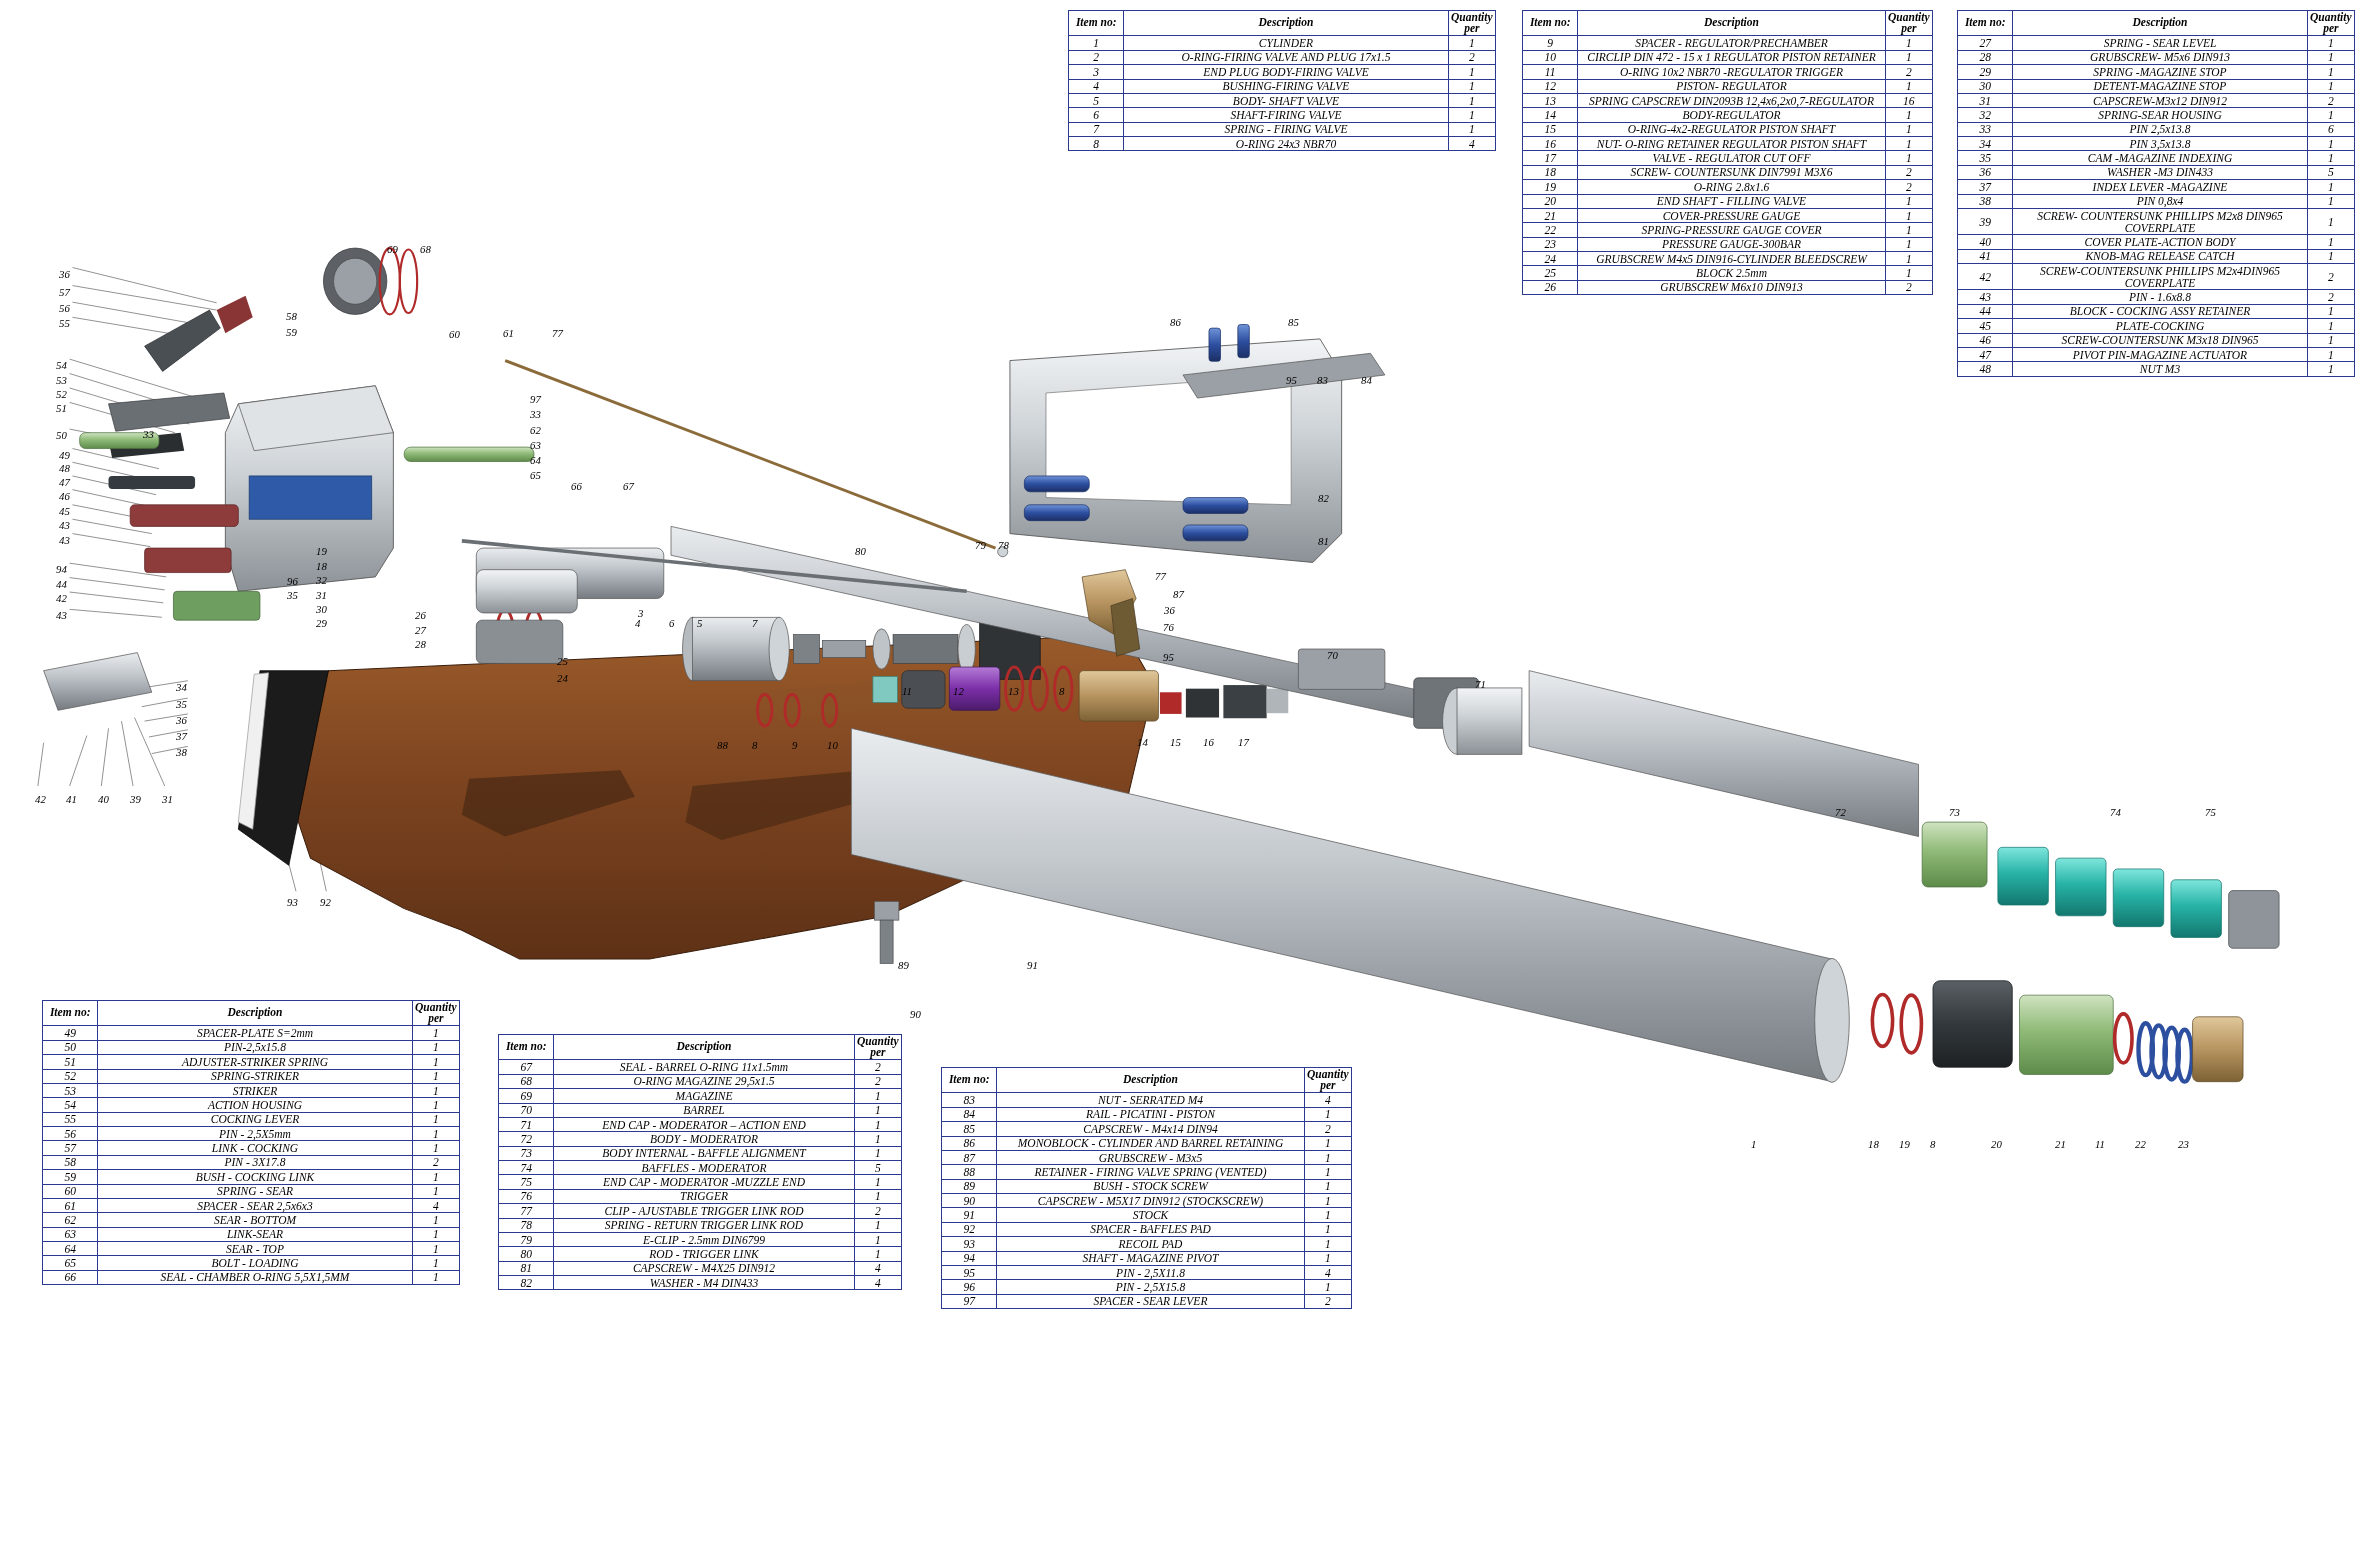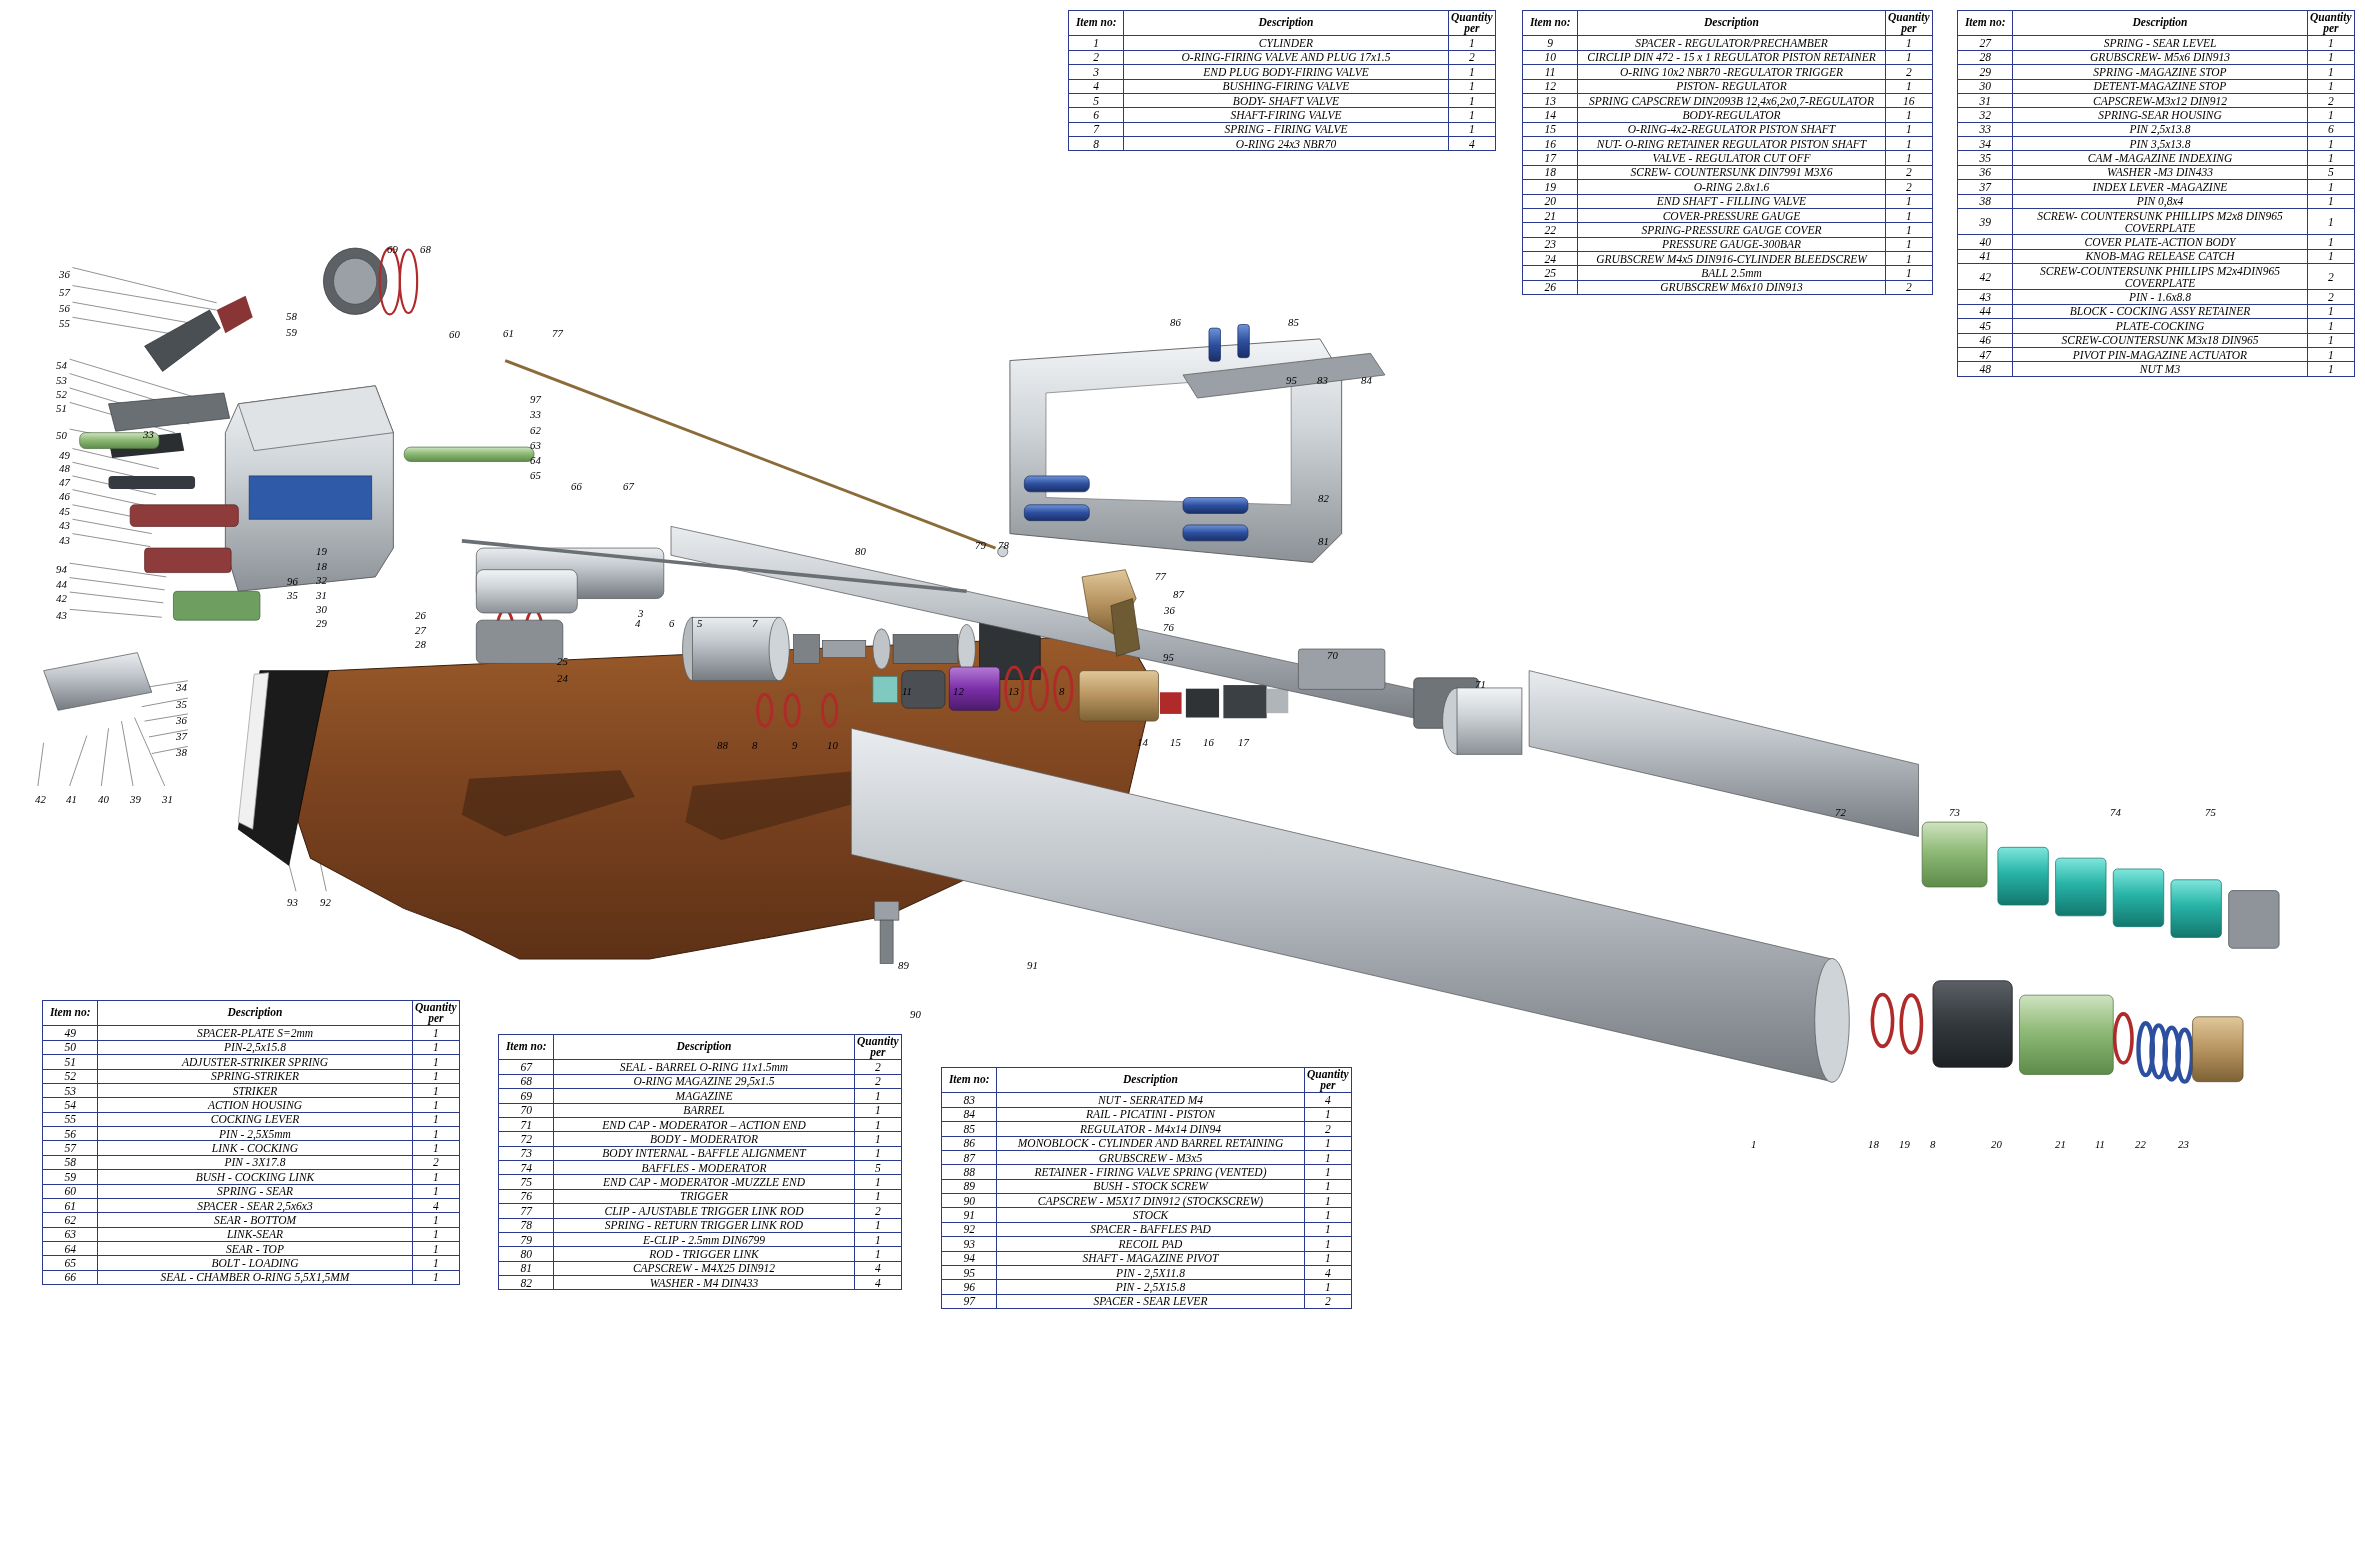--- a/index.html
+++ b/index.html
@@ -387,21 +387,21 @@
         <td class="desc">PRESSURE GAUGE-300BAR</td>
         <td class="qty">1</td>
       </tr>
       <tr>
         <td class="num">24</td>
         <td class="desc">GRUBSCREW M4x5 DIN916-CYLINDER BLEEDSCREW</td>
         <td class="qty">1</td>
       </tr>
       <tr>
         <td class="num">25</td>
-        <td class="desc">BALL 2.5mm</td>
+        <td class="desc">BLOCK 2.5mm</td>
         <td class="qty">1</td>
       </tr>
       <tr>
         <td class="num">26</td>
         <td class="desc">GRUBSCREW M6x10 DIN913</td>
         <td class="qty">2</td>
       </tr>
     </tbody>
 </table>
 
@@ -735,21 +735,21 @@
         <td class="desc">NUT - SERRATED M4</td>
         <td class="qty">4</td>
       </tr>
       <tr>
         <td class="num">84</td>
         <td class="desc">RAIL - PICATINI - PISTON</td>
         <td class="qty">1</td>
       </tr>
       <tr>
         <td class="num">85</td>
-        <td class="desc">REGULATOR - M4x14 DIN94</td>
+        <td class="desc">CAPSCREW - M4x14 DIN94</td>
         <td class="qty">2</td>
       </tr>
       <tr>
         <td class="num">86</td>
         <td class="desc">MONOBLOCK - CYLINDER AND BARREL RETAINING</td>
         <td class="qty">1</td>
       </tr>
       <tr>
         <td class="num">87</td>
         <td class="desc">GRUBSCREW - M3x5</td>

